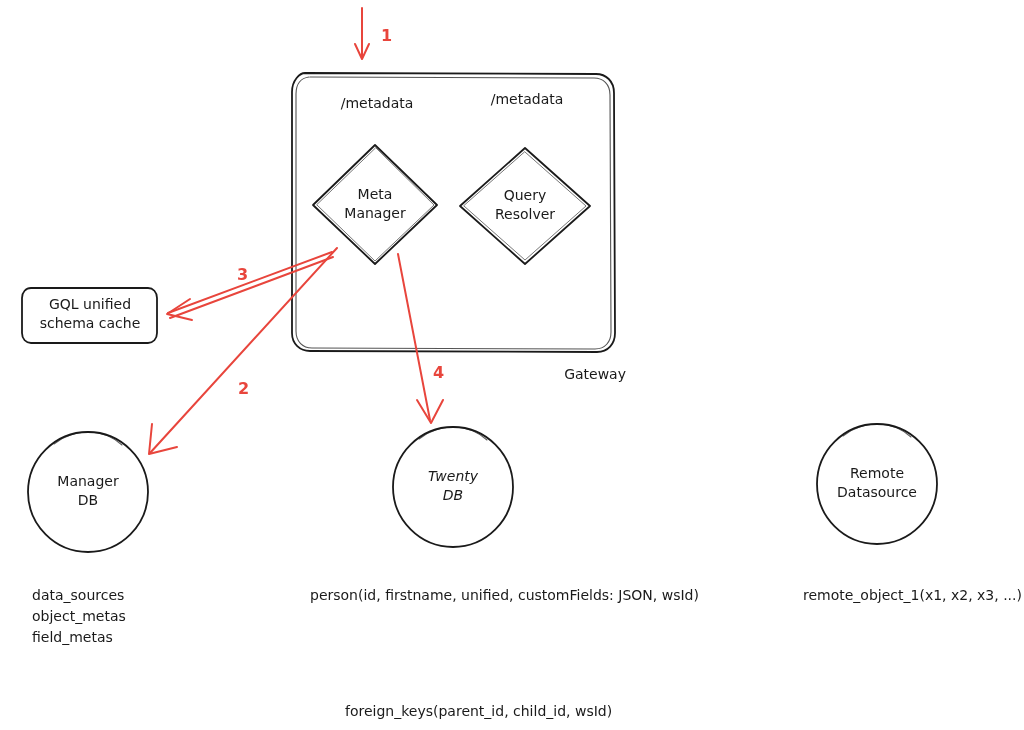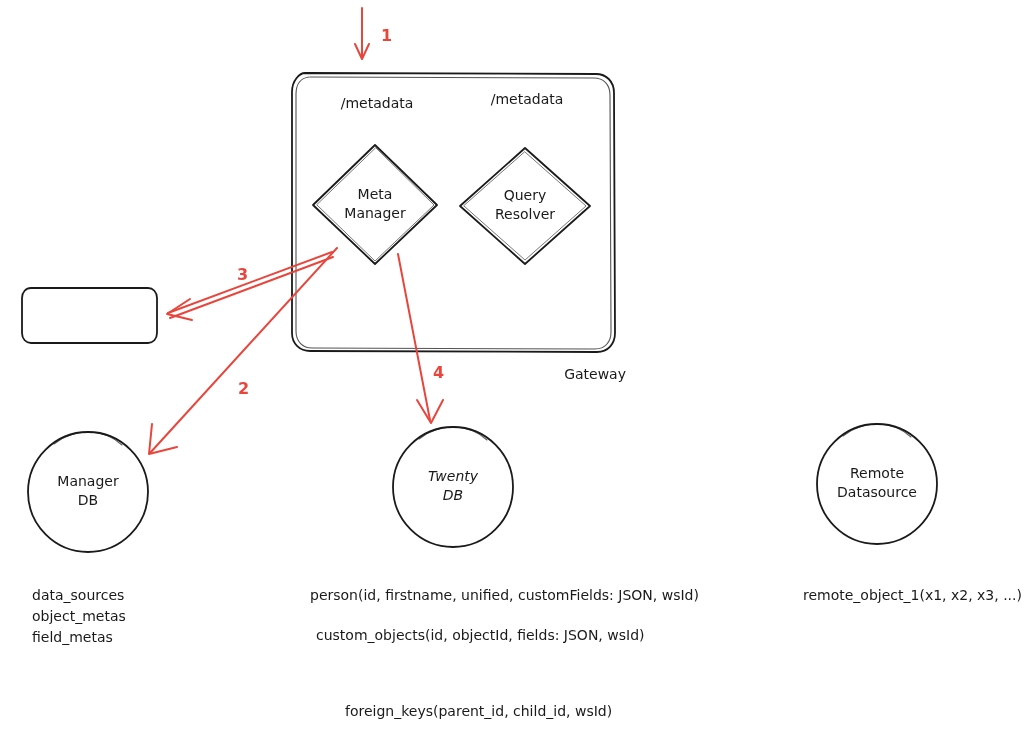--- a/index.html
+++ b/index.html
@@ -102,28 +102,29 @@
   <div class="node-label" style="left:312px; top:94px; width:130px;">/metadata</div>
   <div class="node-label" style="left:462px; top:90px; width:130px;">/metadata</div>
 
   <div class="node-label" style="left:516px; top:325px; width:110px; text-align:right;margin-top:40px;">Gateway</div>
 
   <div class="node-label" style="left:465px; top:186px; width:120px;">Query
 Resolver</div>
   <div class="node-label" style="left:315px; top:185px; width:120px;">Meta
 Manager</div>
 
+  <div class="node-label" style="left:25px; top:295px; width:130px;">GQL unified
+schema cache</div>
   <div class="node-label" style="left:28px; top:472px; width:120px;">Manager
 DB</div>
   <div class="node-label" style="left:393px; top:467px; width:120px;font-style:italic;">Twenty
 DB</div>
   <div class="node-label" style="left:817px; top:464px; width:120px;">Remote
 Datasource</div>
 
   <div class="free-text" style="left:32px; top:585px; width:200px;">data_sources
 object_metas
 field_metas</div>
   <div class="free-text" style="left:310px; top:585px; width:480px;">person(id, firstname, unified, customFields: JSON, wsId)</div>
-  <div class="free-text" style="left:316px; top:625px; width:420px;">custom_objects(id, objectId, fields: JSON, wsId)</div>
   <div class="free-text" style="left:345px; top:701px; width:400px;">foreign_keys(parent_id, child_id, wsId)</div>
   <div class="free-text" style="left:803px; top:585px; width:230px;">remote_object_1(x1, x2, x3, ...)</div>
 
 </div>
 
 </body></html>

